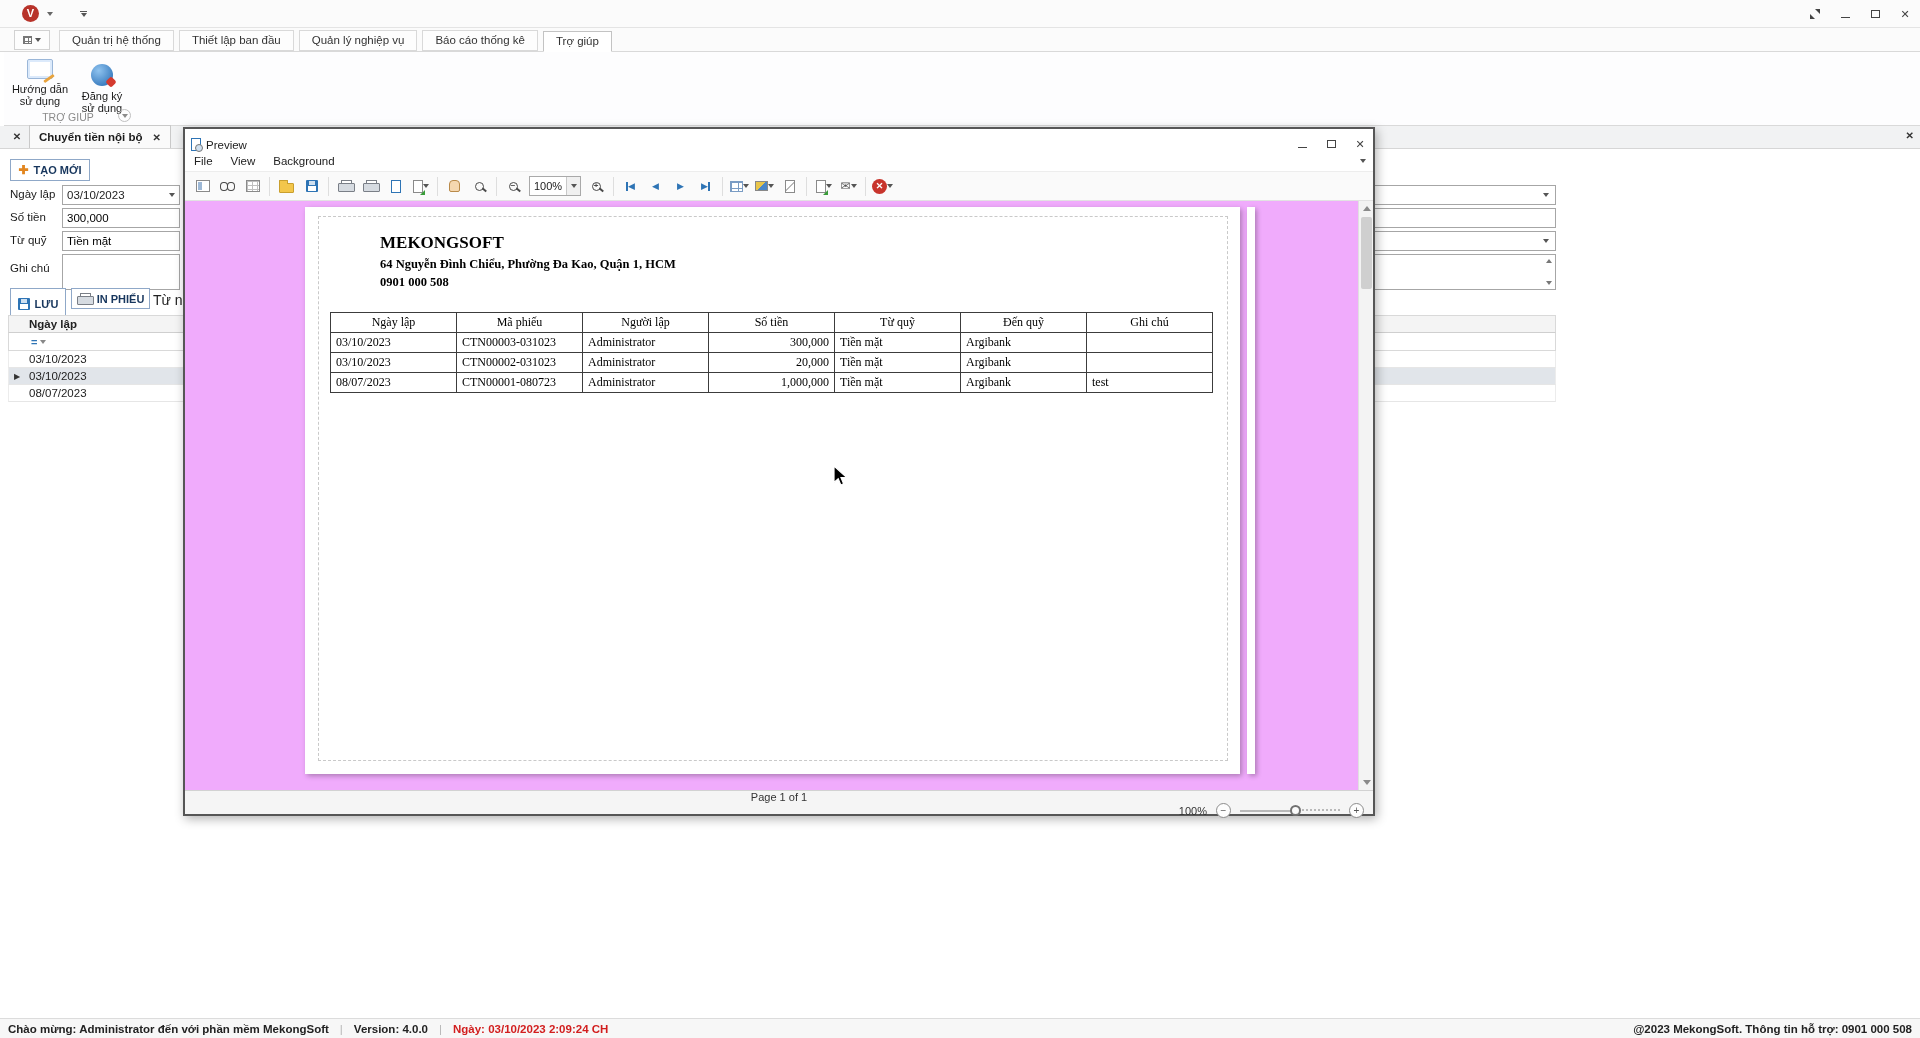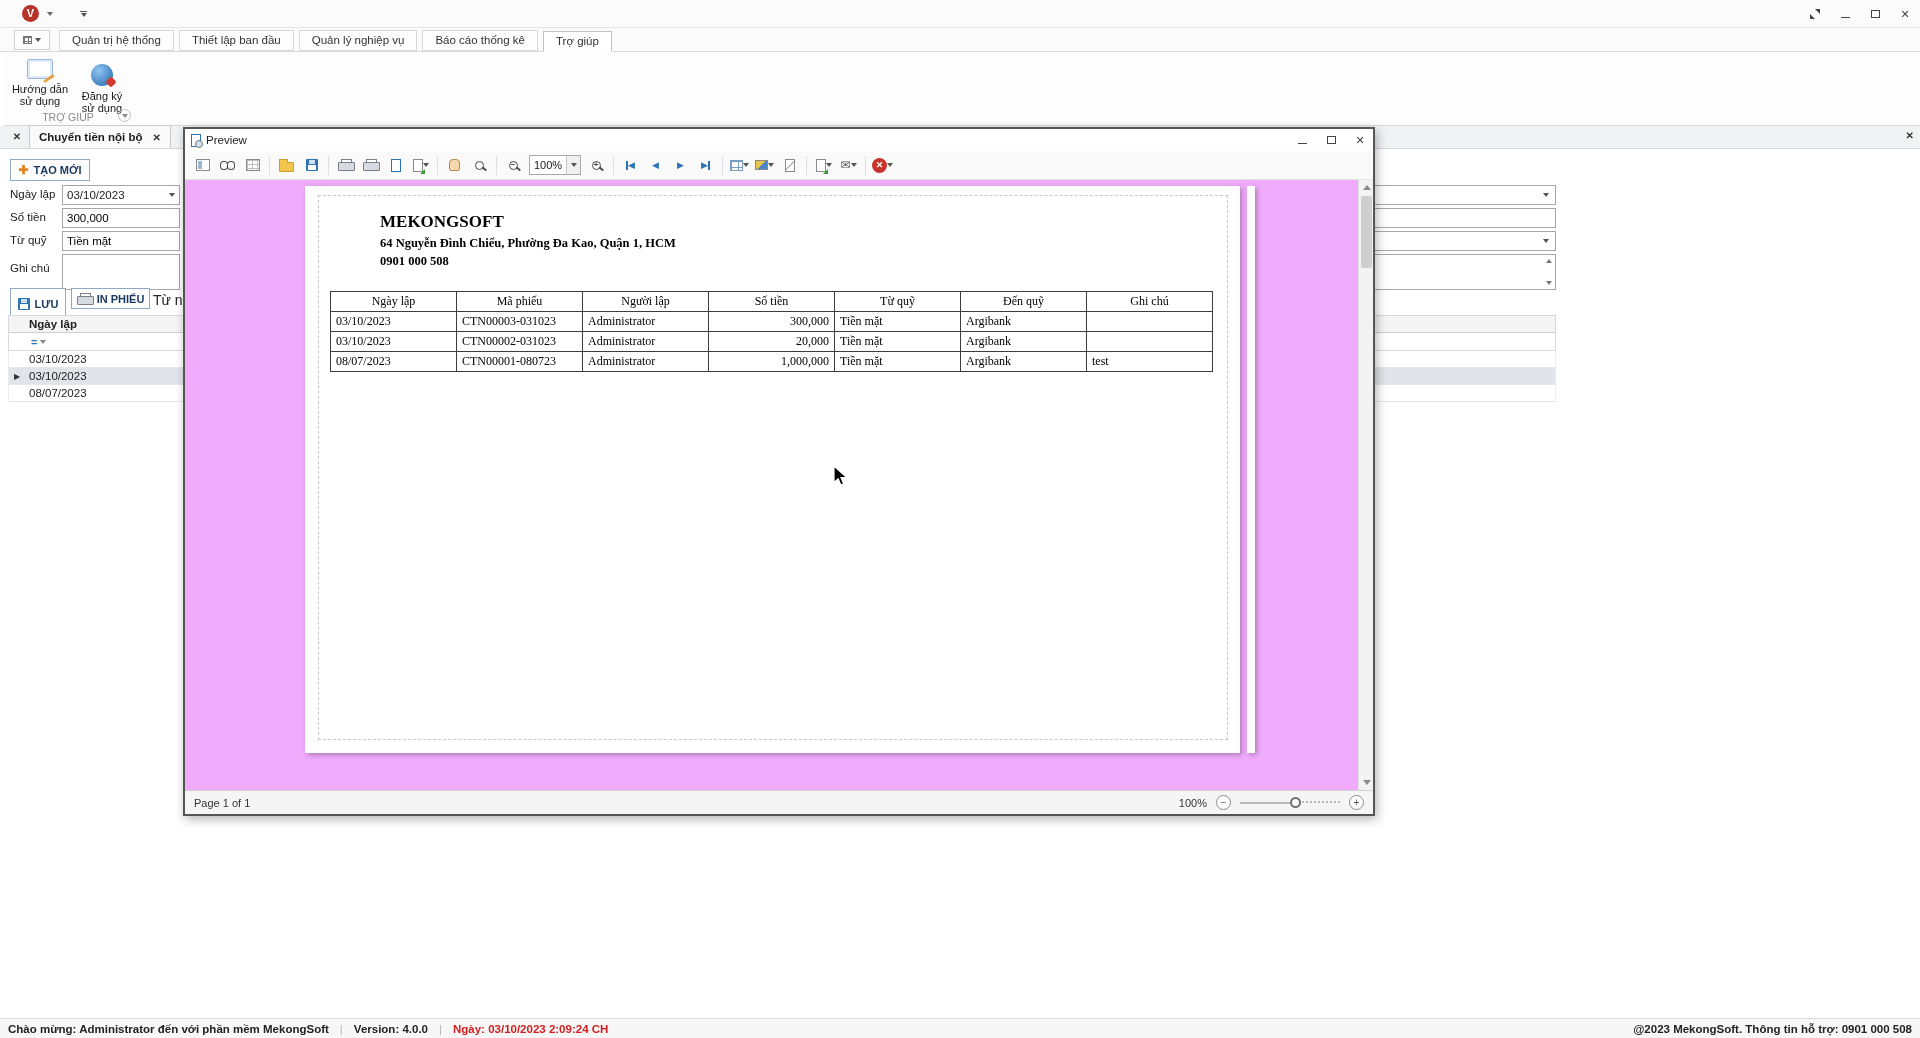--- a/index.html
+++ b/index.html
@@ -79,21 +79,21 @@
   .g-filter { height:18px; border-bottom:1px solid #d9d9d9; border-left:1px solid #d9d9d9; border-right:1px solid #d9d9d9; display:flex; align-items:center; }
   .g-filter .op { color:#2e74b5; font-weight:bold; padding-left:22px; font-size:11px; }
   .g-filter .dd { margin-left:3px; border-top-color:#888; }
   .g-row { height:17px; border-bottom:1px solid #e6e6e6; border-left:1px solid #ececec; border-right:1px solid #ececec; display:flex; align-items:center; position:relative; font-size:11.5px; }
   .g-row .cell { padding-left:20px; }
   .g-row.selected { background:#e1e5ea; }
   .g-row .marker { position:absolute; left:5px; top:4px; font-size:8px; color:#333; }
 
   
   .preview { position:absolute; left:183px; top:127px; width:1192px; height:689px; background:#fff; border:2px solid #565656; box-shadow:2px 3px 10px rgba(0,0,0,.3); z-index:10; display:flex; flex-direction:column; }
-  .pv-title { height:22px; display:flex; align-items:center; padding:0 6px; gap:5px; background:#fff; }
+  .pv-title { height:22px; display:flex; align-items:flex-end; padding:0 6px; gap:5px; background:#fff; }
   .i-preview { width:10px; height:13px; border:1px solid #2e74b5; background:#fff; position:relative; }
   .i-preview::after { content:""; position:absolute; right:-3px; bottom:-2px; width:6px; height:6px; border:1.5px solid #777; border-radius:50%; background:#cfe0f0; }
   .pv-title .t { font-size:11.5px; color:#222; }
   .pv-controls { margin-left:auto; display:flex; align-items:center; gap:15px; }
   .pv-menu { height:21px; display:flex; align-items:center; border-bottom:1px solid #ededed; position:relative; }
   .pv-menu .mi { padding:0 9px; font-size:11.5px; color:#222; }
   .pv-menu .m-dd { position:absolute; right:7px; }
   .pv-toolbar { height:29px; background:#fafafa; border-bottom:1px solid #e2e2e2; display:flex; align-items:center; padding:0 5px; }
   .tbtn { min-width:23px; height:23px; display:flex; align-items:center; justify-content:center; border-radius:2px; margin:0 1px; }
   .tsep { width:1px; height:19px; background:#dedede; margin:0 4px; }
@@ -150,21 +150,21 @@
   .rpt-right { position:absolute; left:370px; width:560px; top:30px; text-align:center; font-family:"Liberation Serif", serif; color:#000; }
   .rpt-title { font-size:16px; font-weight:bold; }
   .rpt-period { font-size:12px; font-style:italic; margin-top:5px; }
   .rpt-table { position:absolute; left:25px; top:105px; width:883px; border-collapse:collapse; table-layout:fixed; font-family:"Liberation Serif", serif; font-size:12px; color:#000; }
   .rpt-table th, .rpt-table td { border:1px solid #3c3c3c; padding:2px 5px; font-weight:normal; }
   .rpt-table th { height:19px; text-align:center; }
   .rpt-table td { height:16px; text-align:left; white-space:nowrap; overflow:hidden; }
   .rpt-table td.num { text-align:right; }
 
   
-  .pv-status { height:24px; border-top:1px solid #d2d2d2; background:#f5f5f5; display:flex; align-items:center; padding:0 9px; font-size:11px; color:#333; }
+  .pv-status { height:24px; border-top:1px solid #d2d2d2; background:#f5f5f5; display:flex; align-items:center; padding:0 9px; font-size:11px; color:#333;flex-direction:column; }
   .pv-status .right { margin-left:auto; display:flex; align-items:center; gap:9px; }
   .zbtn { width:15px; height:15px; border:1px solid #8c8c8c; border-radius:50%; background:#fdfdfd; display:flex; align-items:center; justify-content:center; font-size:10px; color:#555; line-height:1; }
   .slider { position:relative; width:100px; height:13px; }
   .sl-line { position:absolute; left:0; width:52%; top:6px; height:2px; background:#b9b9b9; }
   .sl-dots { position:absolute; left:58%; right:0; top:5px; border-top:2px dotted #b9b9b9; }
   .sl-knob { position:absolute; left:50%; top:1px; width:11px; height:11px; border:2px solid #707070; border-radius:50%; background:#fafafa; }
 
   
   .app-status { position:absolute; left:0; bottom:0; width:100%; height:20px; background:#f7f7f7; border-top:1px solid #dcdcdc; display:flex; align-items:center; padding:0 8px; font-size:11.5px; }
   .app-status .b { font-weight:bold; color:#222; }
@@ -315,20 +315,26 @@
       <span class="wc">
           <span class="wc-min"></span>
         </span>
       <span class="wc">
           <span class="wc-max"></span>
         </span>
       <span class="wc">✕</span>
     </span>
   </div>
 
+  <div class="pv-menu">
+    <span class="mi">File</span>
+    <span class="mi">View</span>
+    <span class="mi">Background</span>
+    <span class="dd m-dd"></span>
+  </div>
 
   <div class="pv-toolbar">
     <span class="tbtn">
         <span class="i-thumbs"></span>
       </span>
     <span class="tbtn">
         <span class="i-binoc"></span>
       </span>
     <span class="tbtn">
         <span class="i-grid"></span>

